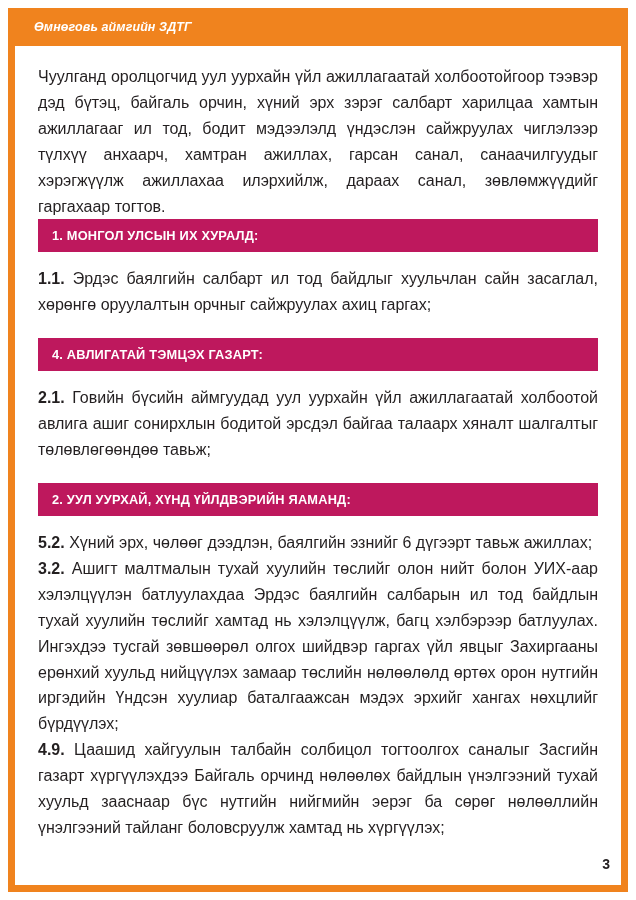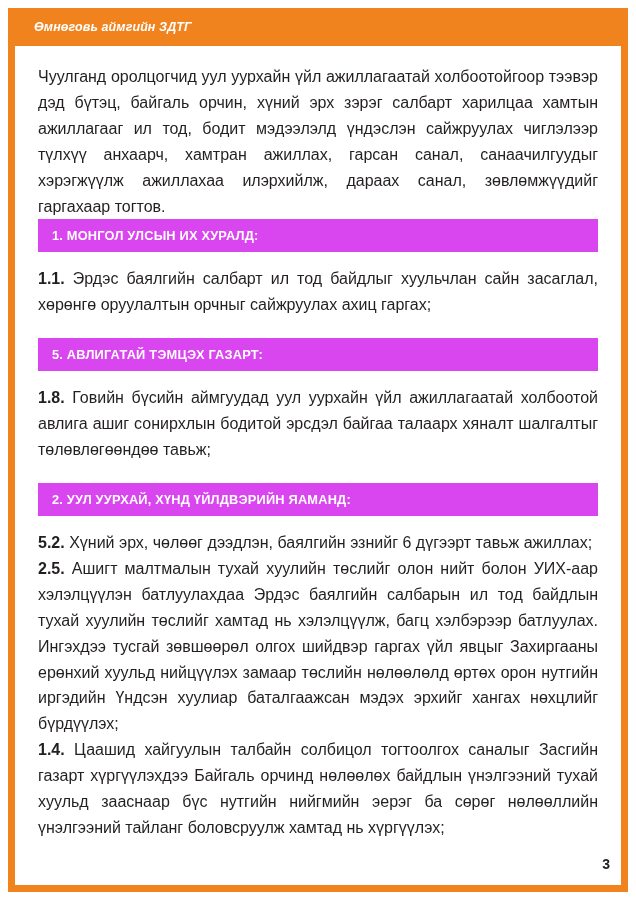--- a/index.html
+++ b/index.html
@@ -79,21 +79,21 @@
     line-height: 1.62;
     text-align: justify;
     text-justify: inter-word;
     color: #231f20;
   }
   .intro {
     margin-bottom: 22px;
     padding-top: 6px;
   }
   .section-head {
-    background: #d946ef;
+    background: #be185d;
     color: #ffffff;
     font-size: 12.8px;
     font-weight: bold;
     padding: 9px 0 9px 14px;
     margin: 0 0 14px 0;
     box-sizing: border-box;
     width: 560px;
     letter-spacing: 0.2px;
   }
   .para {
@@ -139,39 +139,39 @@
 
     <div class="sec-group">
       <div class="section-head">1. МОНГОЛ УЛСЫН ИХ ХУРАЛД:</div>
       <p class="body-text para">
         <span class="num">1.1.</span>
         <span>Эрдэс баялгийн салбарт ил тод байдлыг хуульчлан сайн засаглал, хөрөнгө оруулалтын орчныг сайжруулах ахиц гаргах;</span>
       </p>
     </div>
 
     <div class="sec-group">
-      <div class="section-head">5. АВЛИГАТАЙ ТЭМЦЭХ ГАЗАРТ:</div>
+      <div class="section-head">4. АВЛИГАТАЙ ТЭМЦЭХ ГАЗАРТ:</div>
       <p class="body-text para">
-        <span class="num">1.8.</span>
+        <span class="num">2.1.</span>
         <span>Говийн бүсийн аймгуудад уул уурхайн үйл ажиллагаатай холбоотой авлига ашиг сонирхлын бодитой эрсдэл байгаа талаарх хяналт шалгалтыг төлөвлөгөөндөө тавьж;</span>
       </p>
     </div>
 
     <div class="sec-group">
       <div class="section-head">2. УУЛ УУРХАЙ, ХҮНД ҮЙЛДВЭРИЙН ЯАМАНД:</div>
       <p class="body-text tight">
         <span class="num">5.2.</span>
         <span>Хүний эрх, чөлөөг дээдлэн, баялгийн эзнийг 6 дүгээрт тавьж ажиллах;</span>
       </p>
       <p class="body-text tight">
-        <span class="num">2.5.</span>
+        <span class="num">3.2.</span>
         <span>Ашигт малтмалын тухай хуулийн төслийг олон нийт болон УИХ-аар хэлэлцүүлэн батлуулахдаа Эрдэс баялгийн салбарын ил тод байдлын тухай хуулийн төслийг хамтад нь хэлэлцүүлж, багц хэлбэрээр батлуулах. Ингэхдээ тусгай зөвшөөрөл олгох шийдвэр гаргах үйл явцыг Захиргааны ерөнхий хуульд нийцүүлэх замаар төслийн нөлөөлөлд өртөх орон нутгийн иргэдийн Үндсэн хуулиар баталгаажсан мэдэх эрхийг хангах нөхцлийг бүрдүүлэх;</span>
       </p>
       <p class="body-text tight">
-        <span class="num">1.4.</span>
+        <span class="num">4.9.</span>
         <span>Цаашид хайгуулын талбайн солбицол тогтоолгох саналыг Засгийн газарт хүргүүлэхдээ Байгаль орчинд нөлөөлөх байдлын үнэлгээний тухай хуульд зааснаар бүс нутгийн нийгмийн эерэг ба сөрөг нөлөөллийн үнэлгээний тайланг боловсруулж хамтад нь хүргүүлэх;</span>
       </p>
     </div>
 
   </div>
 
   <div class="page-number">3</div>
 
 </div>
 

